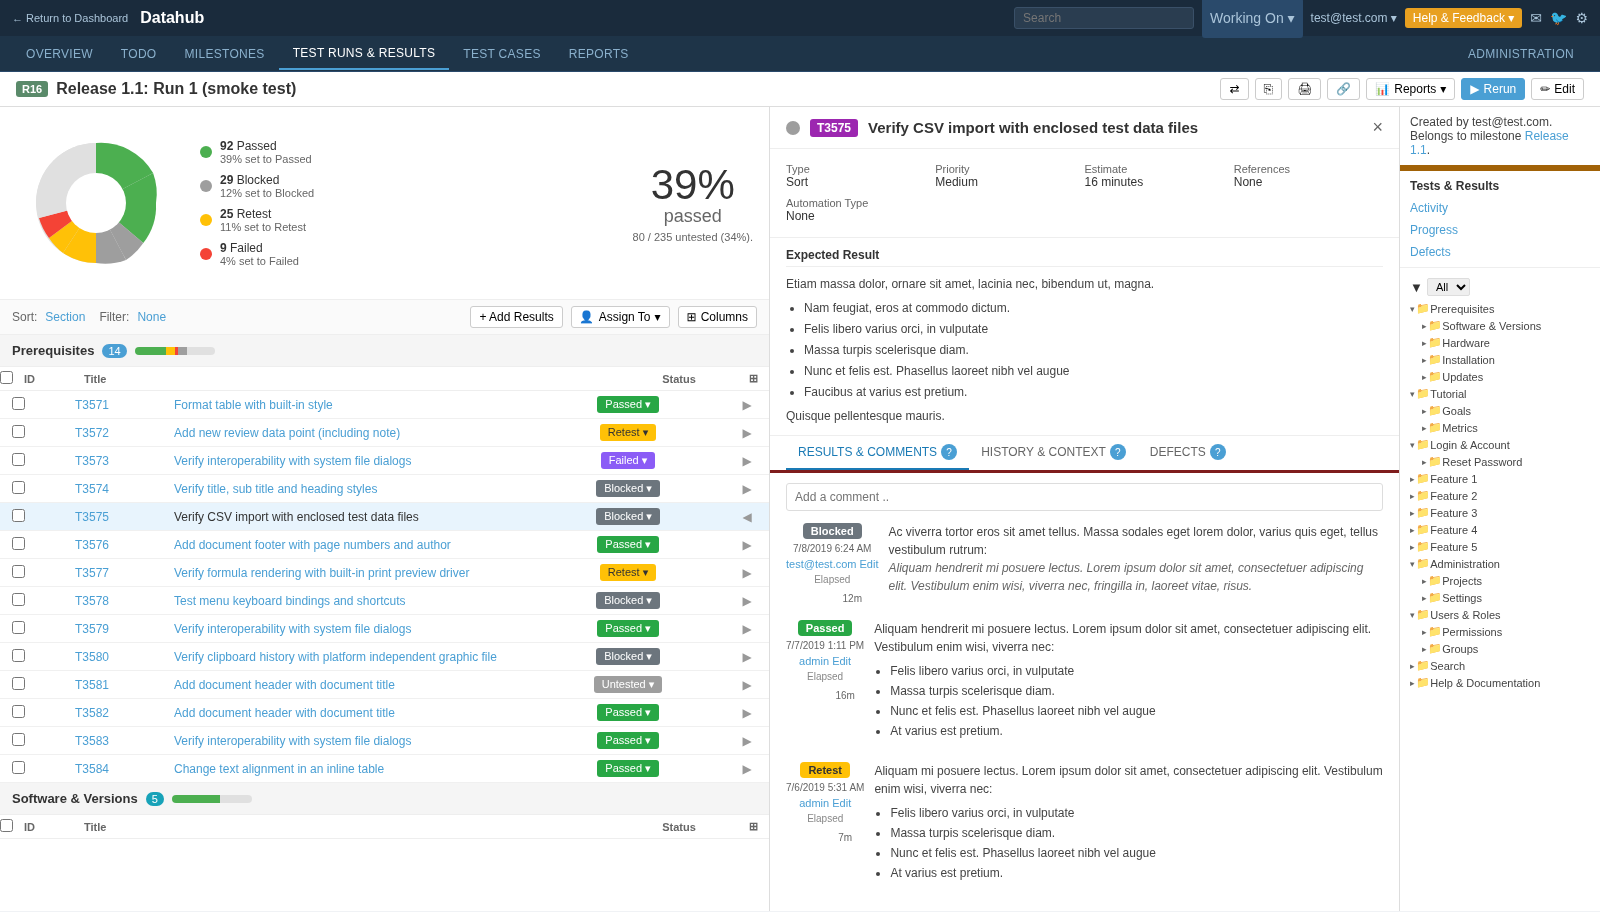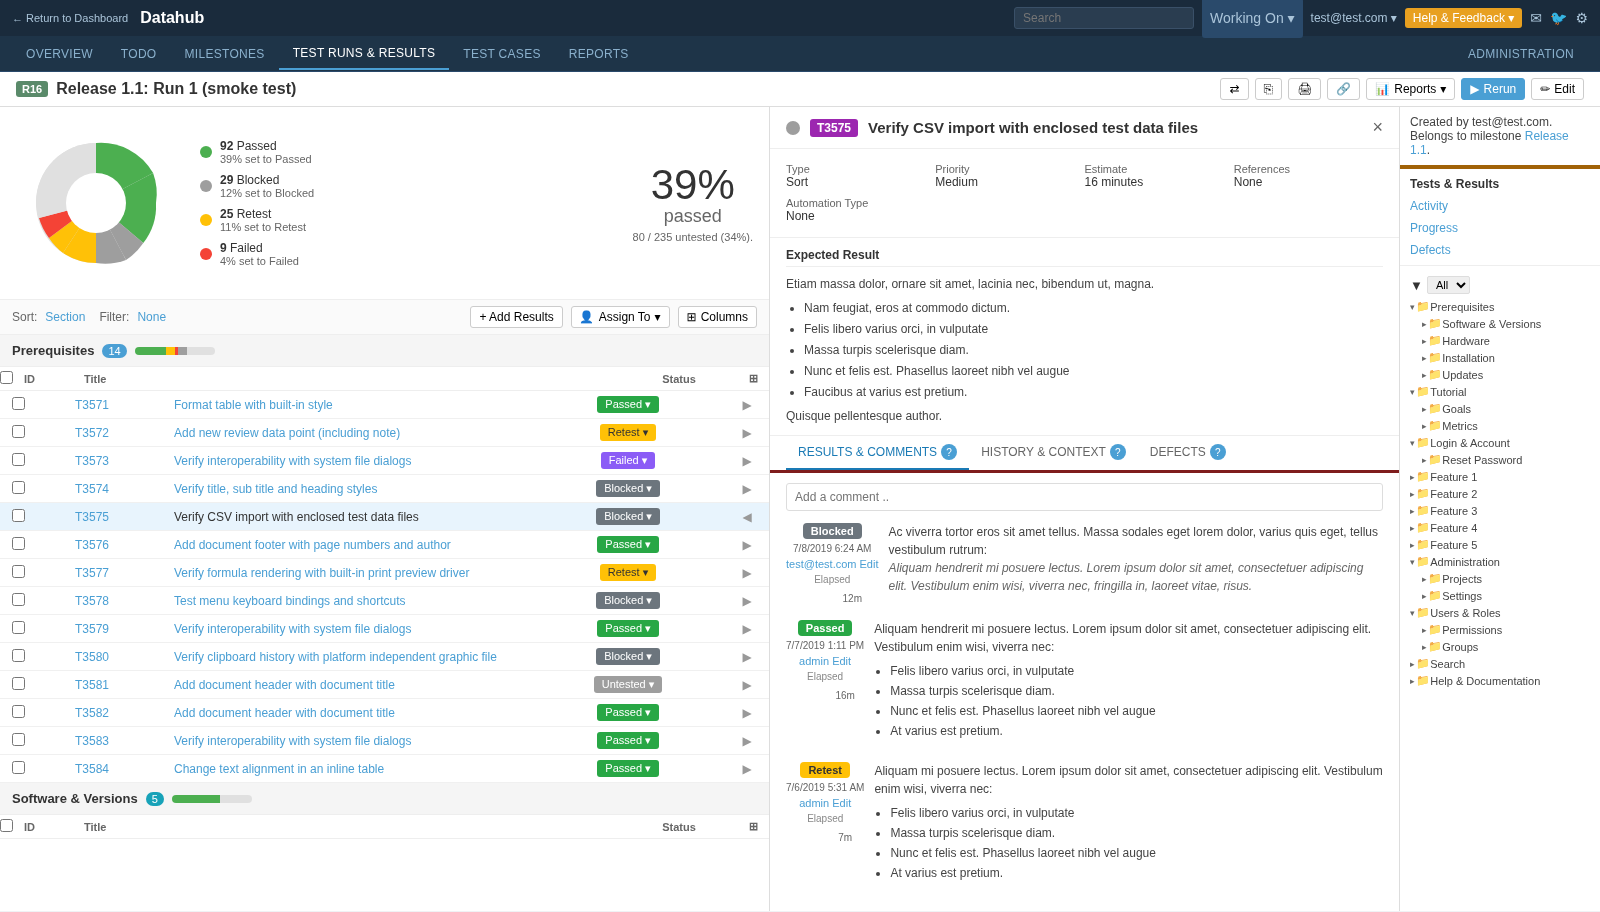--- a/index.html
+++ b/index.html
@@ -120,21 +120,21 @@
     .comment-user { font-size: 11px; color: #4a9fd4; }
     .comment-elapsed { font-size: 10px; color: #666; margin-top: 4px; margin-left: 40px; }
     .elapsed-label { font-size: 10px; color: #888; }
     .comment-right { flex: 1; font-size: 12px; line-height: 1.5; color: #444; }
     .comment-right em { font-style: italic; color: #666; }
     .comment-right ul { margin: 6px 0 6px 16px; }
     .comment-right li { margin-bottom: 2px; }
 
     
     .right-panel { width: 200px; background: white; overflow-y: auto; flex-shrink: 0; }
-    .right-panel-top { padding: 8px 10px; border-bottom: 4px solid #a16207; font-size: 12px; color: #444; }
+    .right-panel-top { padding: 8px 10px; border-bottom: 6px solid #a16207; font-size: 12px; color: #444; }
     .right-panel-top a { color: #4a9fd4; }
     .right-tabs { display: flex; flex-direction: column; padding: 6px 10px; gap: 4px; border-bottom: 1px solid #eee; }
     .right-tab { font-size: 12px; color: #4a9fd4; cursor: pointer; padding: 2px 0; }
     .right-tab.active { font-weight: 600; color: #333; }
 
     .tree-area { padding: 6px 4px; }
     .tree-filter { display: flex; align-items: center; gap: 4px; padding: 4px 6px; }
     .tree-filter select { font-size: 11px; border: 1px solid #ddd; border-radius: 2px; padding: 1px 4px; }
     .tree-node { display: flex; align-items: center; padding: 2px 4px; font-size: 11px; cursor: pointer; }
     .folder-icon { color: #e8a020; }
@@ -481,21 +481,21 @@
       <div class="section-label">Expected Result</div>
       <div class="result-text">
         <p>Etiam massa dolor, ornare sit amet, lacinia nec, bibendum ut, magna.</p>
         <ul id="expected-bullets">
             <li>Nam feugiat, eros at commodo dictum.</li>
             <li>Felis libero varius orci, in vulputate</li>
             <li>Massa turpis scelerisque diam.</li>
             <li>Nunc et felis est. Phasellus laoreet nibh vel augue</li>
             <li>Faucibus at varius est pretium.</li>
           </ul>
-        <p style="margin-top:6px">Quisque pellentesque author.</p>
+        <p style="margin-top:6px">Quisque pellentesque mauris.</p>
       </div>
     </div>
 
     <div class="tabs-bar">
       <div class="tab-item active">
         RESULTS &amp; COMMENTS <span class="tab-badge">?</span>
       </div>
       <div class="tab-item">
         HISTORY &amp; CONTEXT <span class="tab-badge">?</span>
       </div>

